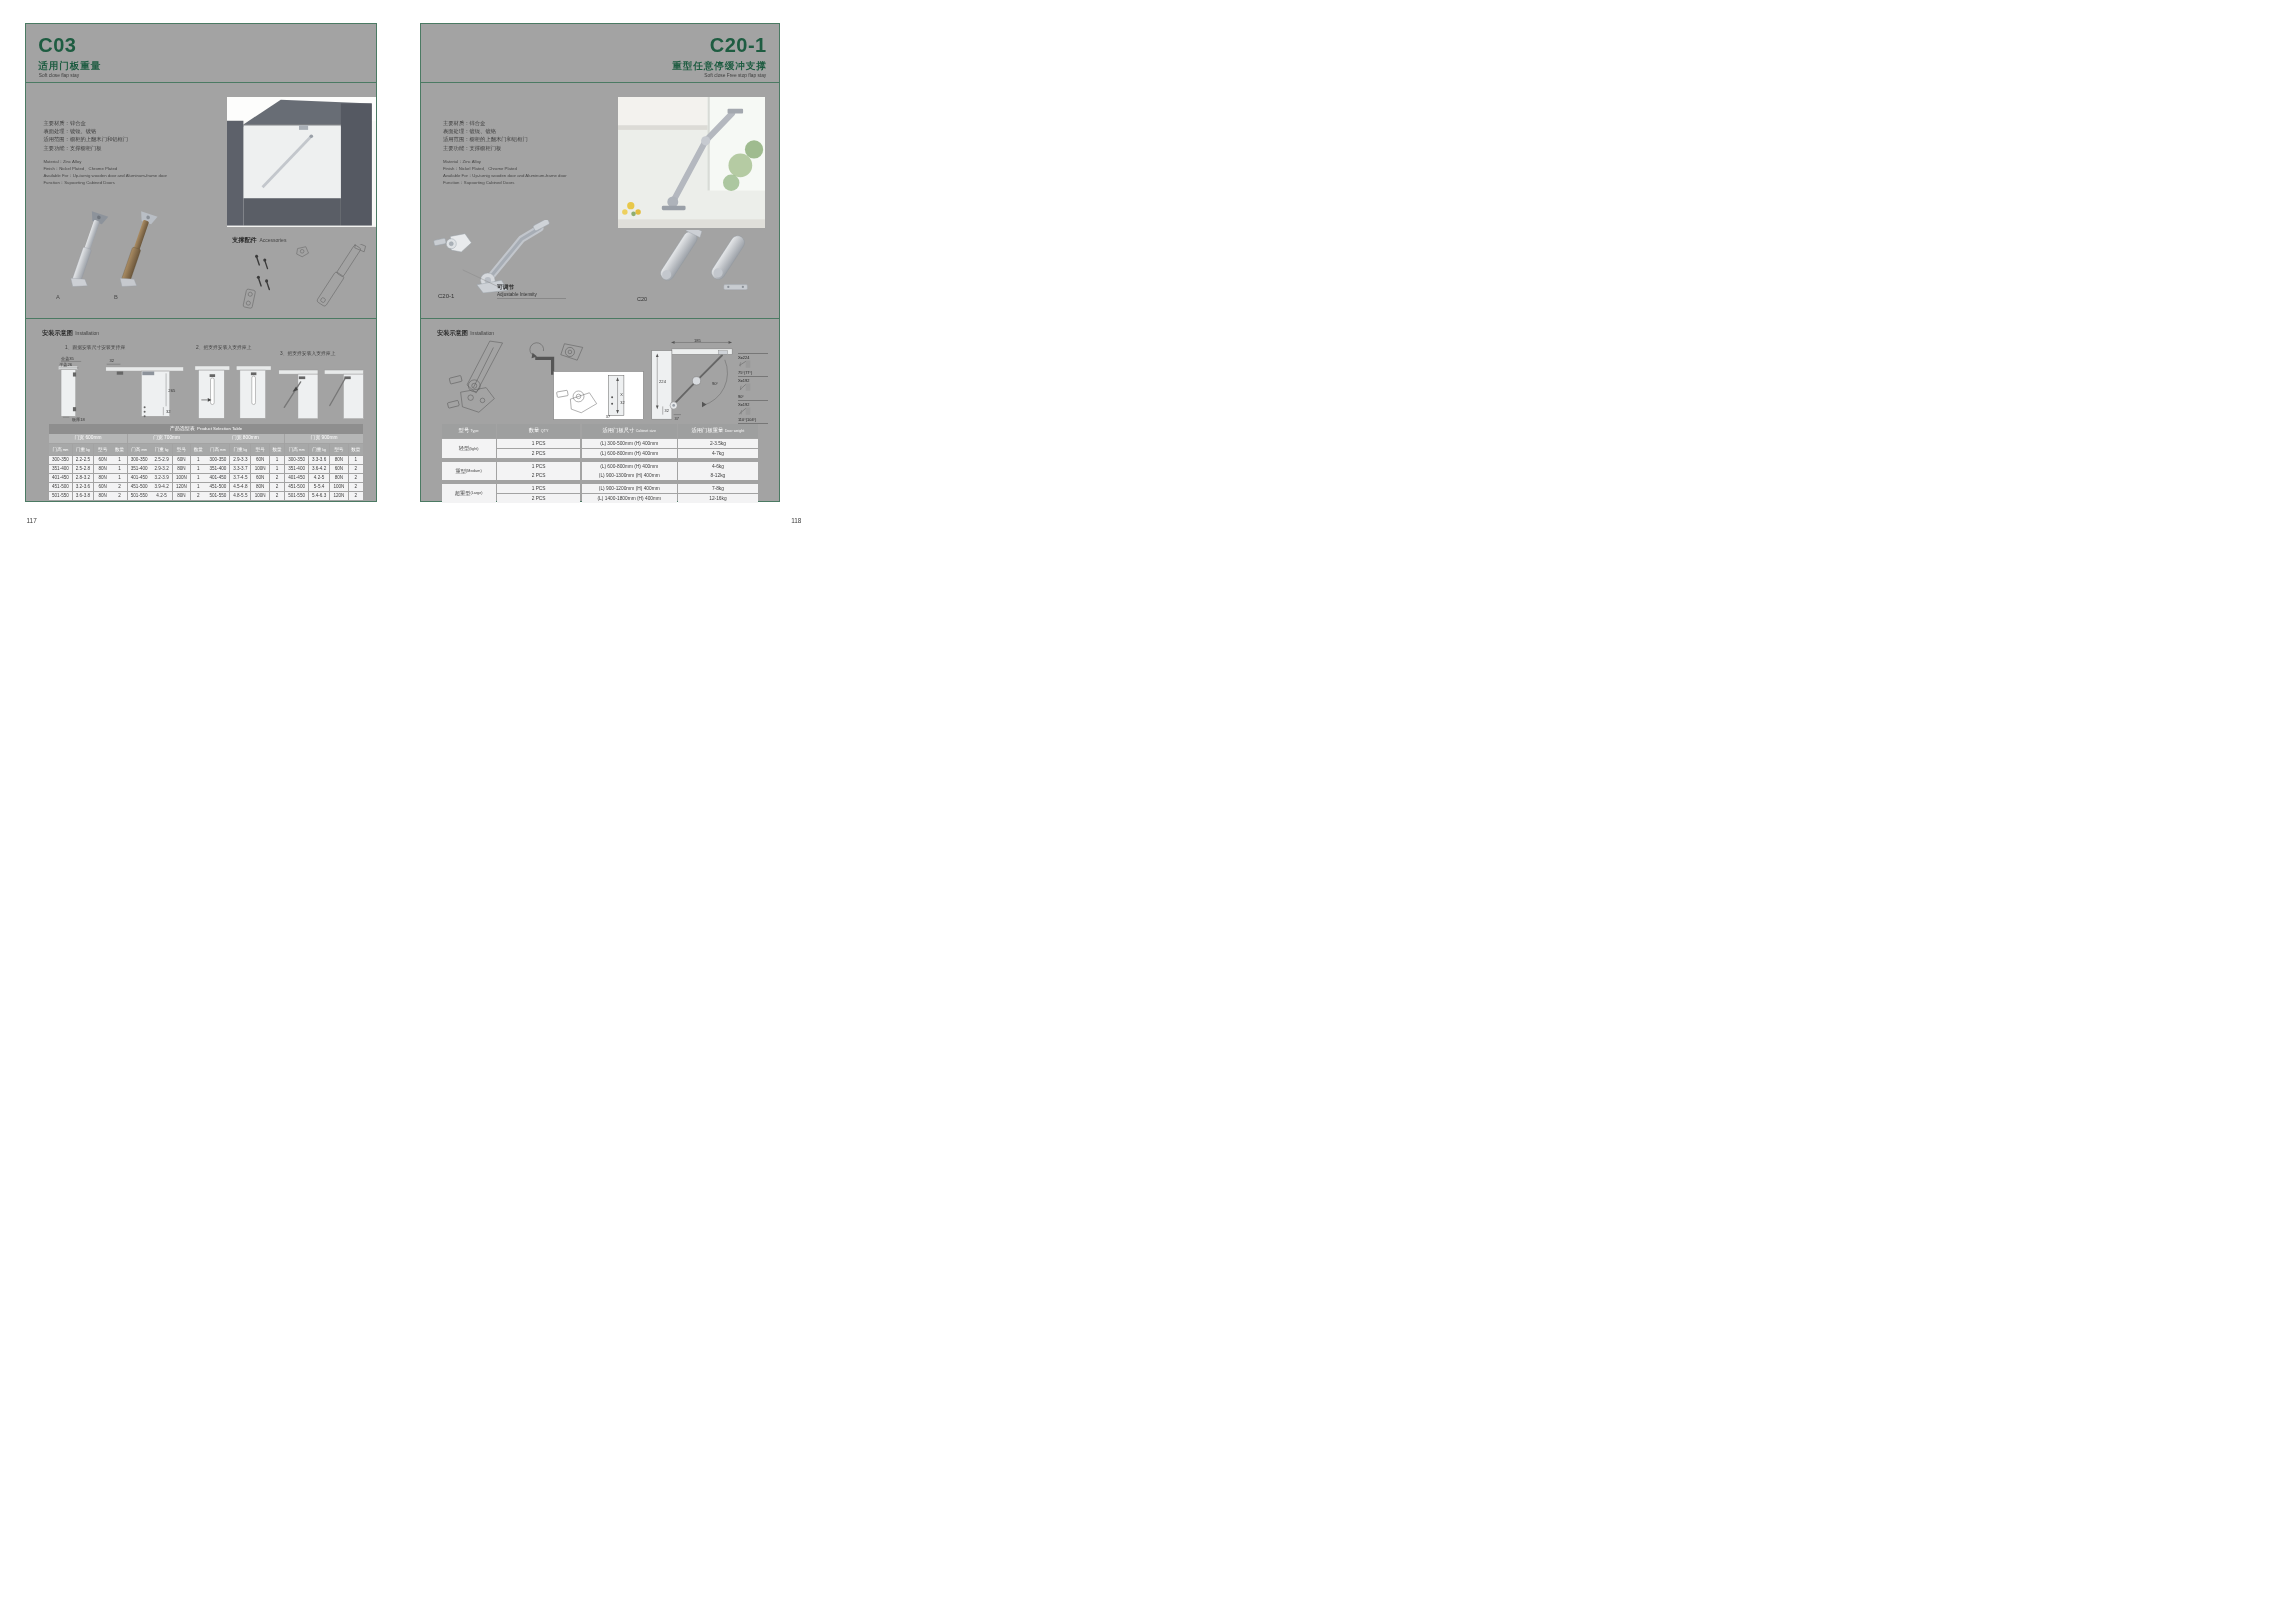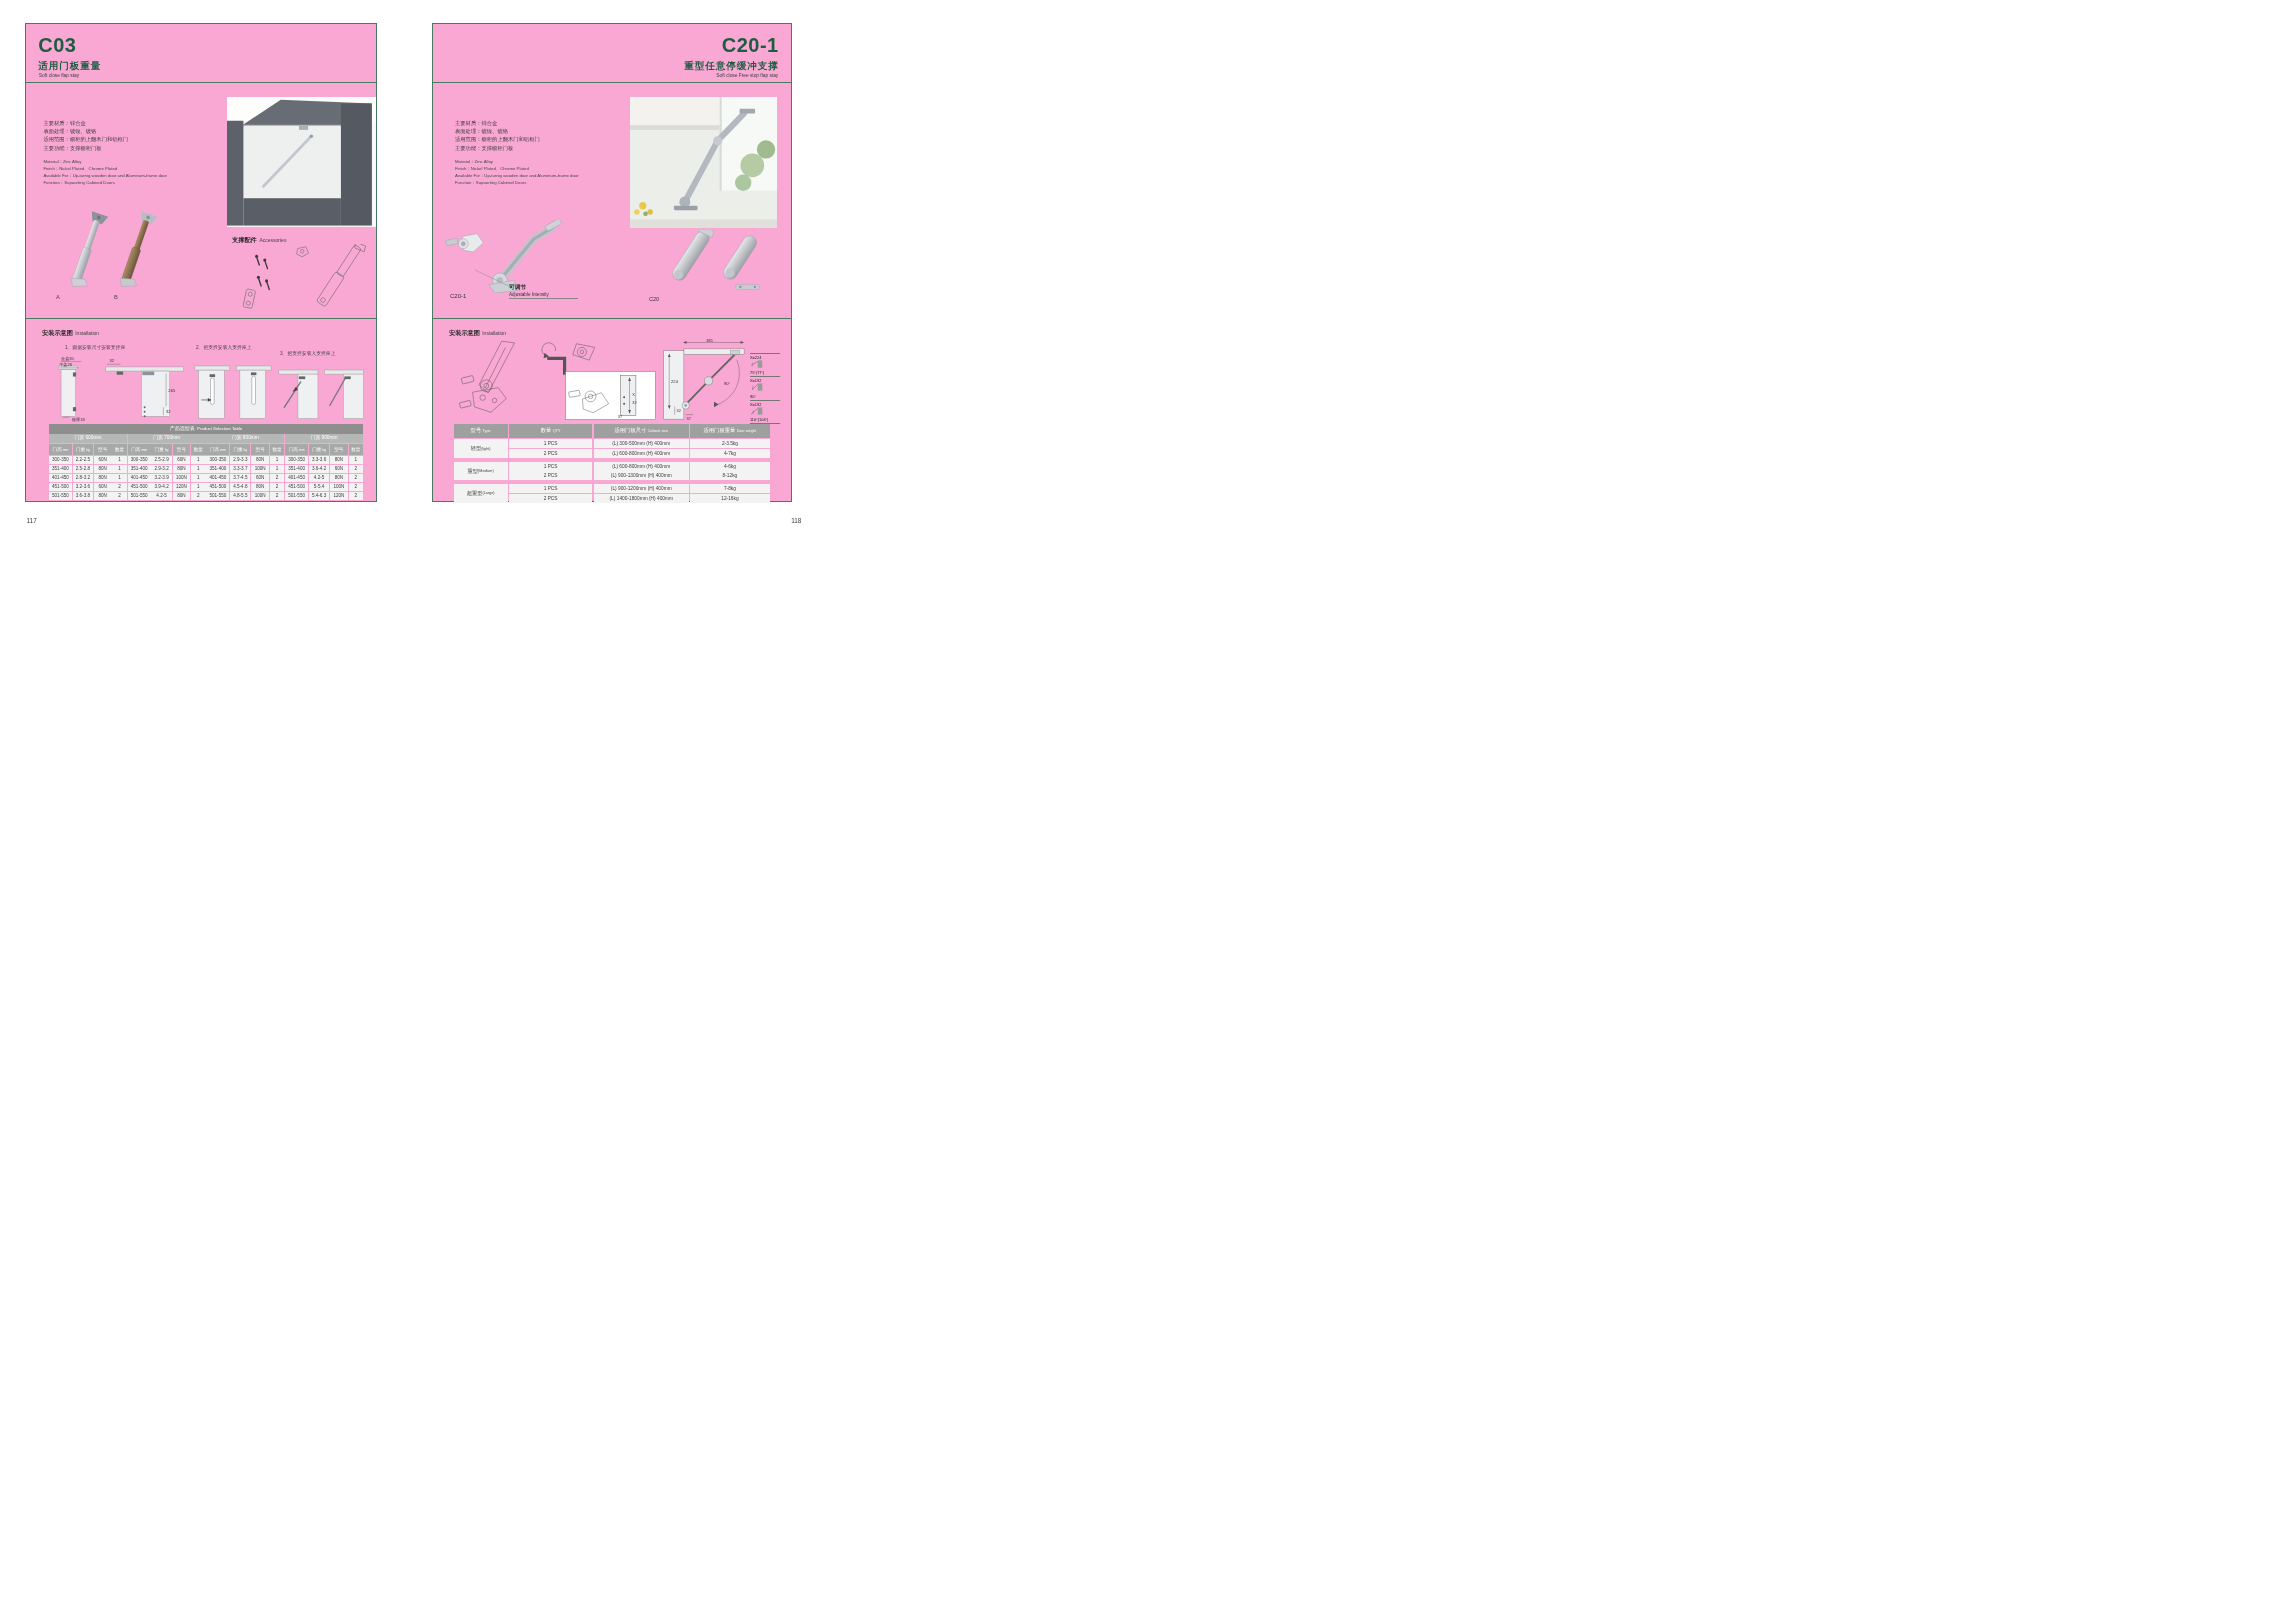--- a/index.html
+++ b/index.html
@@ -3,23 +3,23 @@
 <meta charset="utf-8">
 <style>
   :root{
     --green:#1e5c41; --line:#4b7a63; --ink:#3c3c3c;
     --t-title:#8e8e8e; --t-group:#b5b6b6; --t-head:#a7a8a8; --t-cell:#f3f3f4;
     --rt-head:#9e9f9f;
   }
   *{box-sizing:border-box;margin:0;padding:0;}
   body{background:#ffffff;font-family:"Liberation Sans","DejaVu Sans",sans-serif;color:var(--ink);}
   .sheet{position:relative;width:827px;height:539px;background:#fff;overflow:hidden;}
-  .page{position:absolute;top:23px;height:479px;border:0.5px solid var(--line);background:#f9a8d4;}
+  .page{position:absolute;top:23px;height:479px;border:0.5px solid var(--line);background:#a3a3a3;}
   .page-left{left:25px;width:352px;}
-  .page-right{left:432px;width:360px;}
+  .page-right{left:420px;width:360px;}
   .header{position:absolute;top:0;left:0;right:0;height:59px;border-bottom:0.5px solid var(--line);}
   .code{position:absolute;top:10px;font-size:20px;font-weight:bold;color:var(--green);letter-spacing:0.5px;}
   .title-cn{position:absolute;top:36px;font-size:9.6px;font-weight:bold;color:var(--green);letter-spacing:0.9px;white-space:nowrap;}
   .title-en{position:absolute;top:49px;font-size:4.8px;color:#3d3d3d;white-space:nowrap;}
   .page-left .code,.page-left .title-cn{left:12.3px}.page-left .title-en{left:12.8px}
   .page-right .code,.page-right .title-cn{right:12.3px}.page-right .title-en{right:12.8px}
 
   .specs{position:absolute;top:95px;}
   .page-left .specs{left:17.4px}
   .page-right .specs{left:22px}

